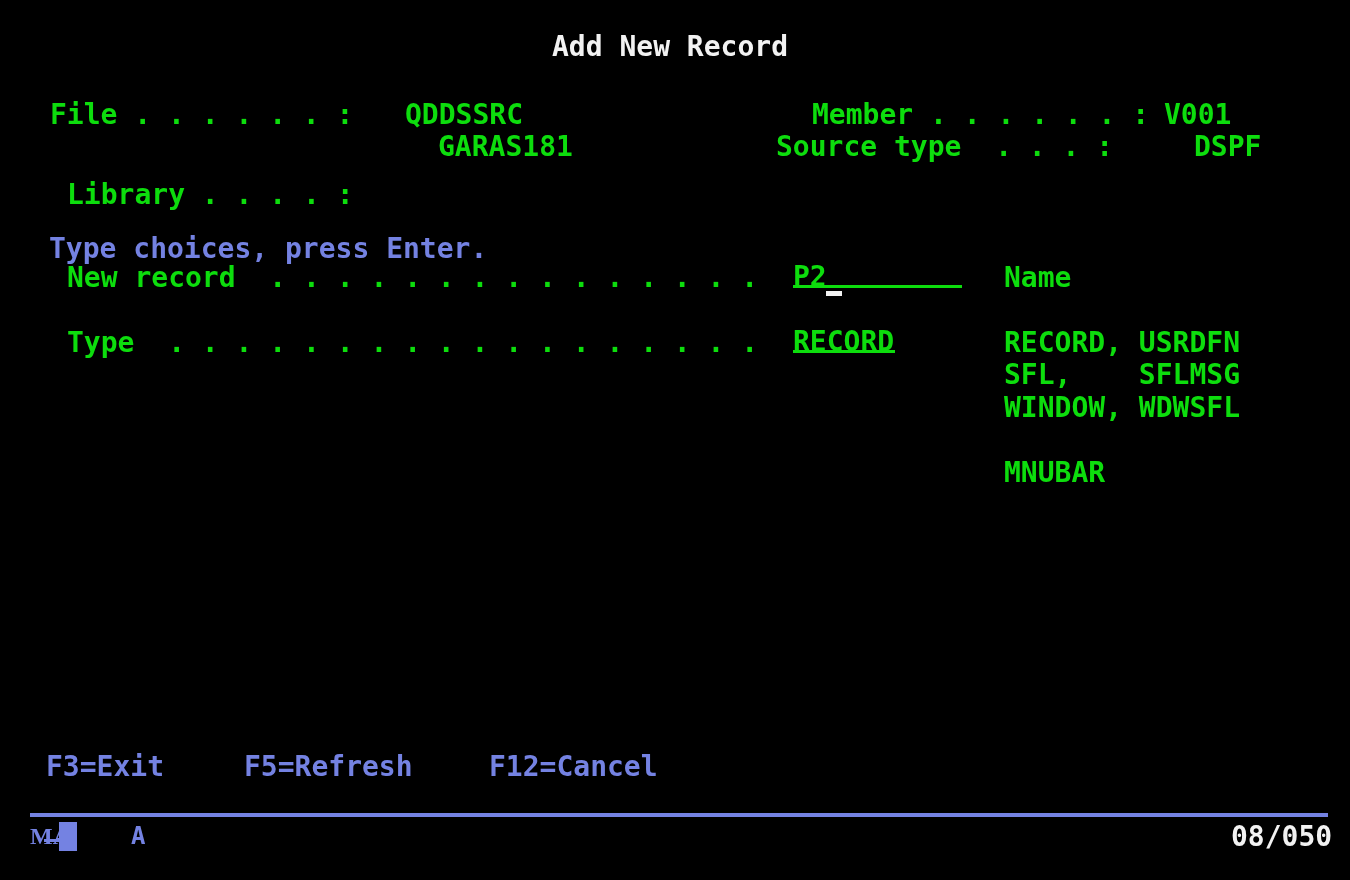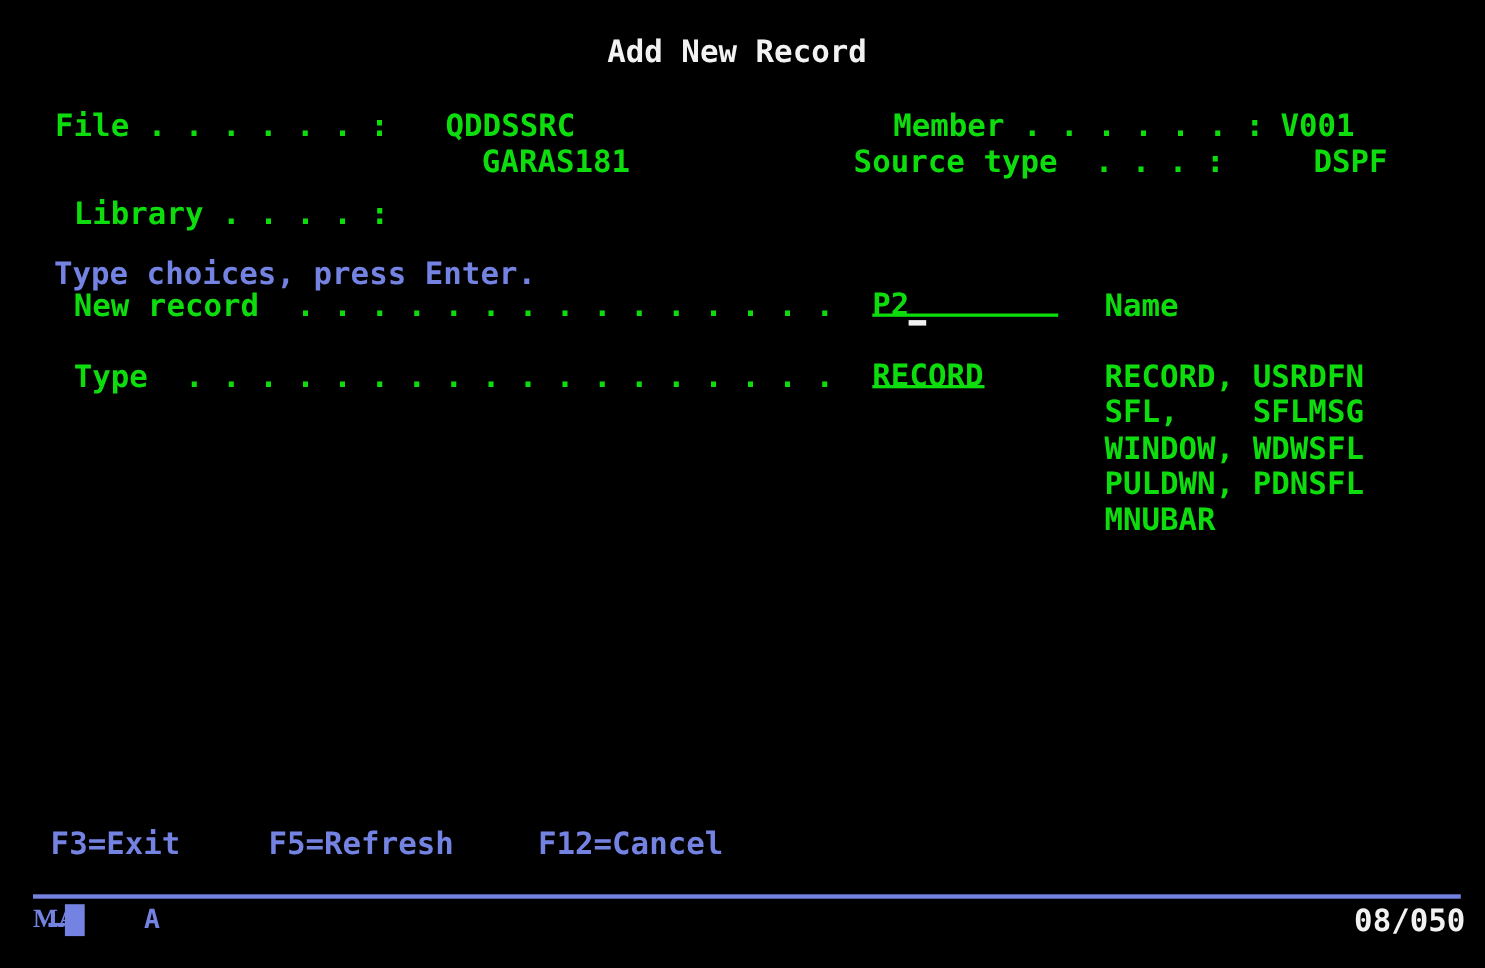--- a/index.html
+++ b/index.html
@@ -91,21 +91,20 @@
   <div class="abs green" style="left:1004px; top:261px;">Name</div>
 
   
   <div class="abs green" style="left:67px; top:326px;">Type  . . . . . . . . . . . . . . . . . .</div>
   <div class="field" style="left:793px; top:326px; width:102px;">RECORD</div>
 
   
   <div class="abs green" style="left:1004px; top:326px;">RECORD, USRDFN</div>
   <div class="abs green" style="left:1004px; top:358px;">SFL,    SFLMSG</div>
   <div class="abs green" style="left:1004px; top:391px;">WINDOW, WDWSFL</div>
-  <div class="abs green" style="left:1004px; top:423px;">PULDWN, PDNSFL</div>
   <div class="abs green" style="left:1004px; top:456px;">MNUBAR</div>
 
   
   <div class="abs blue" style="left:46px; top:750px;">F3=Exit</div>
   <div class="abs blue" style="left:244px; top:750px;">F5=Refresh</div>
   <div class="abs blue" style="left:489px; top:750px;">F12=Cancel</div>
 
   
   <div class="oia-line"></div>
   <div class="abs oia-text" style="left:30px; top:822px;font-family:Liberation Serif, serif;">MA</div>

